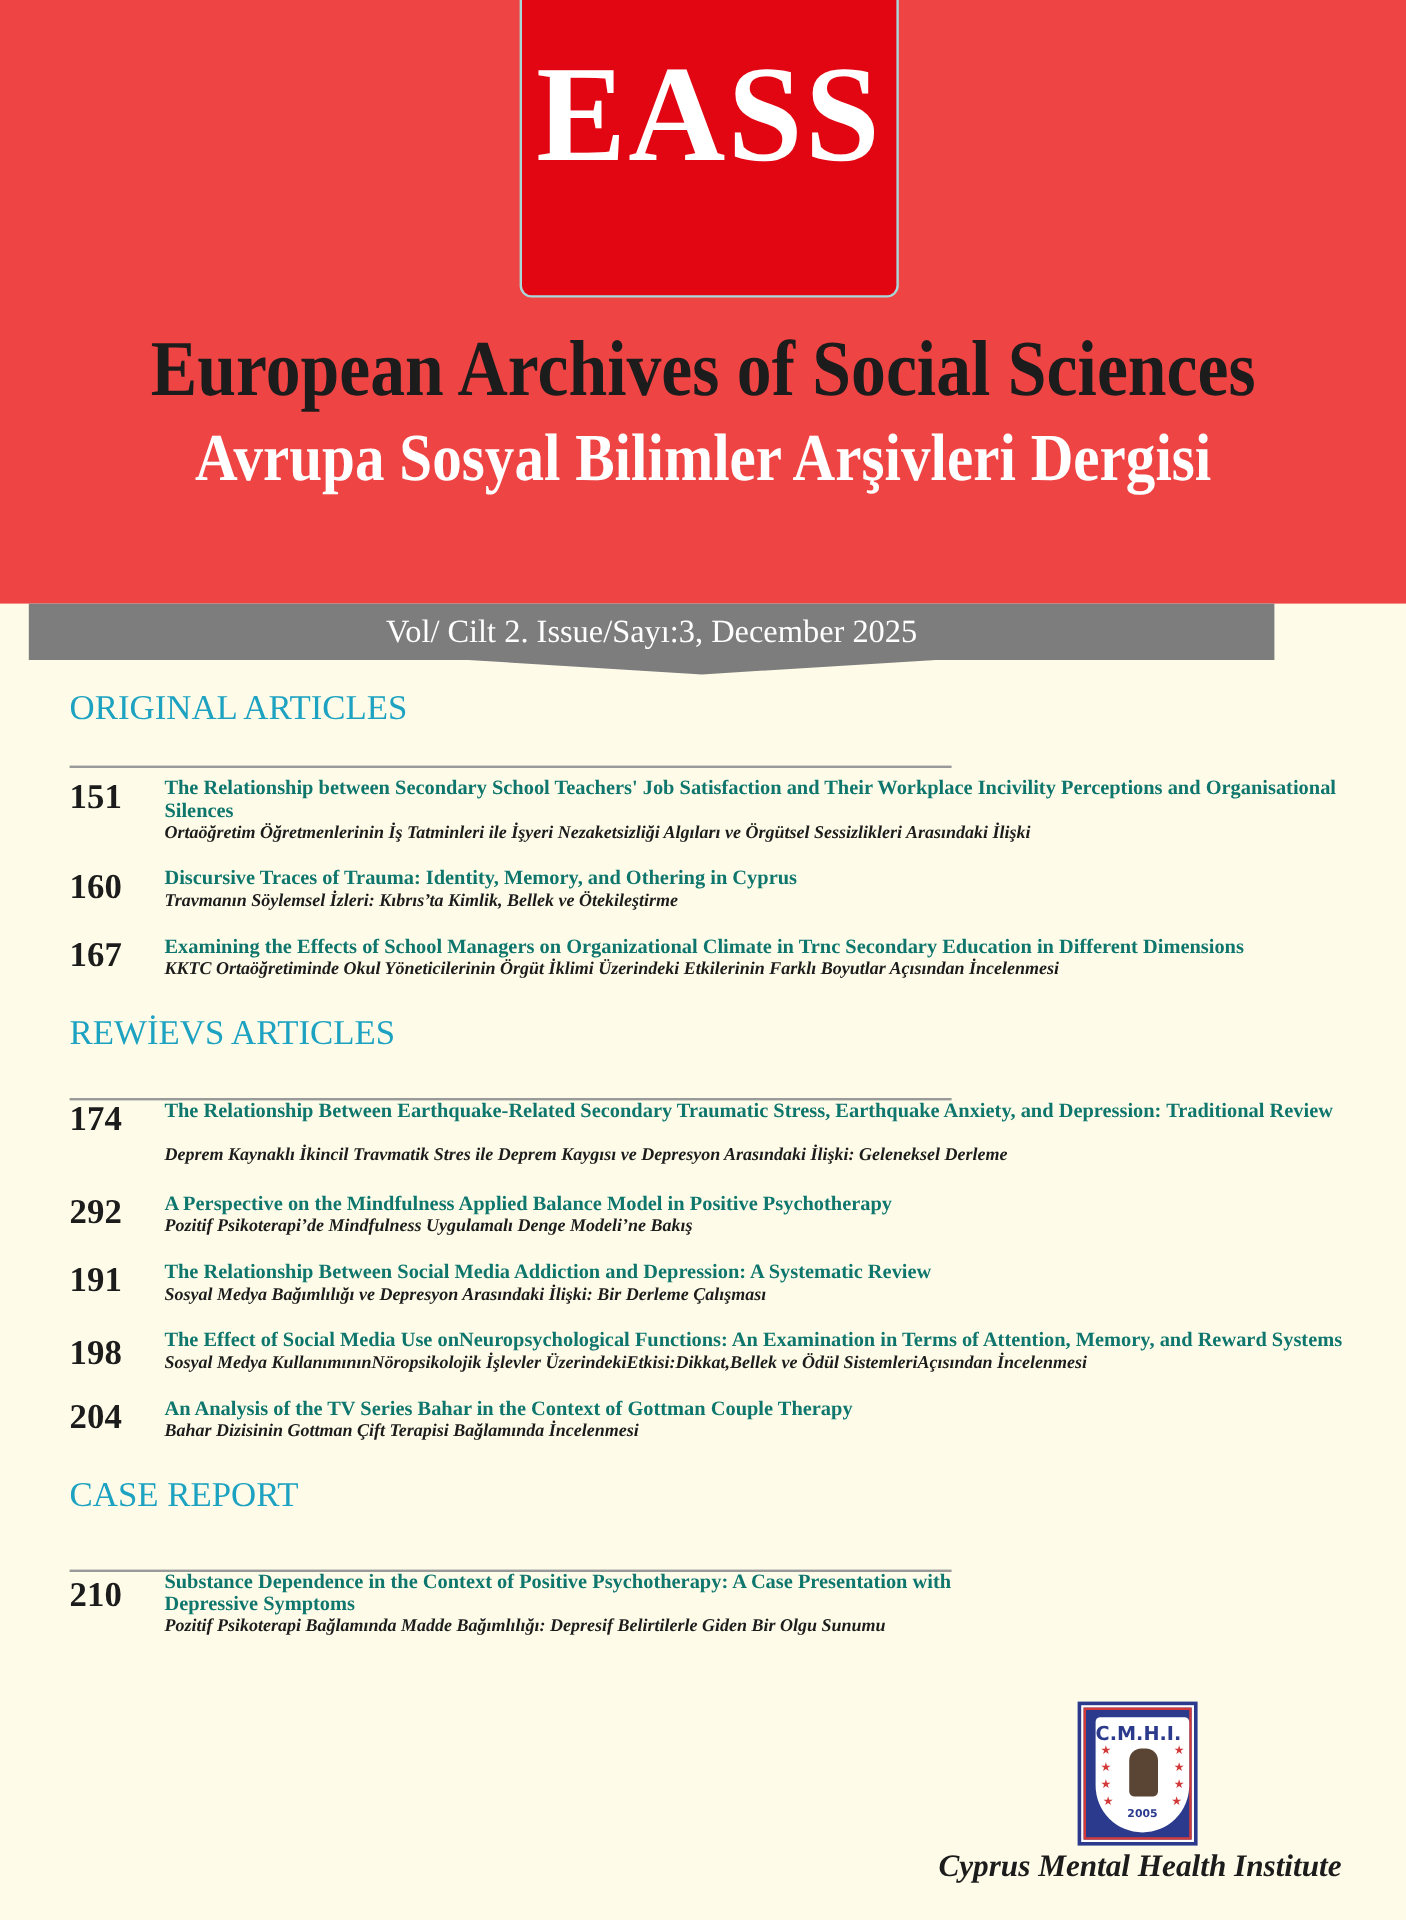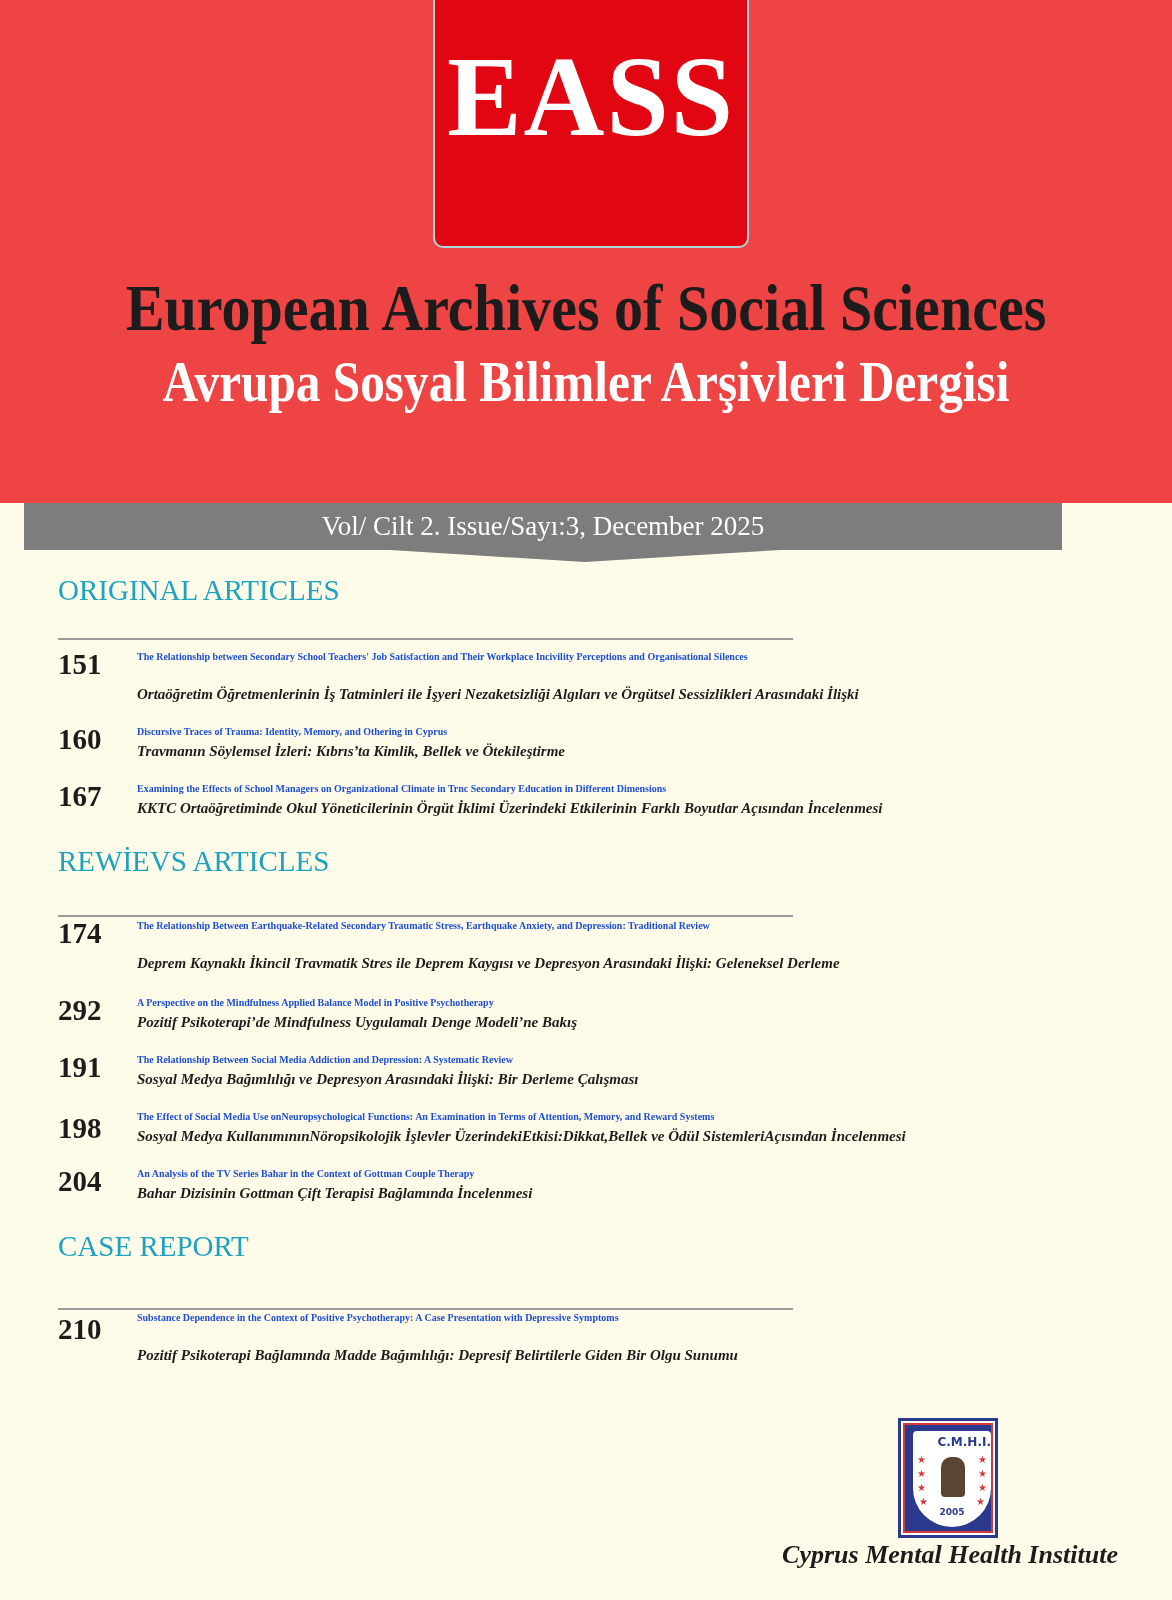--- a/index.html
+++ b/index.html
@@ -59,41 +59,41 @@
     .section-rule {
       position: absolute; left: 58px; width: 735px; height: 2px; background: #9a9a9a;
     }
     .entry { position: absolute; left: 58px; width: 1100px; }
     .entry-page {
       position: absolute; left: 0; top: 0;
       font-size: 29px; font-weight: bold; color: #1c1c1c; line-height: 30px;
     }
     .entry-title {
       position: absolute; left: 79px; width: 1020px;
-      font-size: 10px; font-weight: bold; color: #1d4ed8; line-height: 19px;
+      font-size: 17px; font-weight: bold; color: #0f766e; line-height: 19px;
     }
     .entry-sub {
       position: absolute; left: 79px; width: 1020px;
       font-size: 15px; font-weight: bold; font-style: italic; color: #1c1c1c; line-height: 19px;
     }
     .cmhi-logo {
       position: absolute; left: 898px; top: 1418px; width: 100px; height: 120px;
       border: 3px solid #2b3a8c; background: #fff;
     }
     .cmhi-logo .inner {
       position: absolute; left: 2px; top: 2px; right: 2px; bottom: 2px;
       border: 2px solid #d23a3a; background: #2b3a8c;
     }
     .cmhi-shield {
       position: absolute; left: 8px; top: 6px; width: 78px; height: 96px;
       background: #ffffff; border-radius: 4px 4px 40px 40px;
     }
     .cmhi-text {
-      position: absolute; left: 0; right: 0; top: 4px; text-align: right;
-      font-family: "DejaVu Sans", sans-serif; font-size: 12px; font-weight: bold; color: #2b3a8c;
+      position: absolute; left: 0; right: 0; top: 4px; text-align: left;
+      font-family: "DejaVu Sans", sans-serif; font-size: 16px; font-weight: bold; color: #2b3a8c;
     }
     .cmhi-year {
       position: absolute; left: 0; right: 0; bottom: 10px; text-align: center;
       font-family: "DejaVu Sans", sans-serif; font-size: 9px; font-weight: bold; color: #2b3a8c;
     }
     .cmhi-star { position: absolute; color: #d23a3a; font-size: 10px; line-height: 10px; }
     .cmhi-figure {
       position: absolute; left: 28px; top: 26px; width: 24px; height: 40px;
       background: #5a4535; border-radius: 10px 10px 4px 4px;
     }

